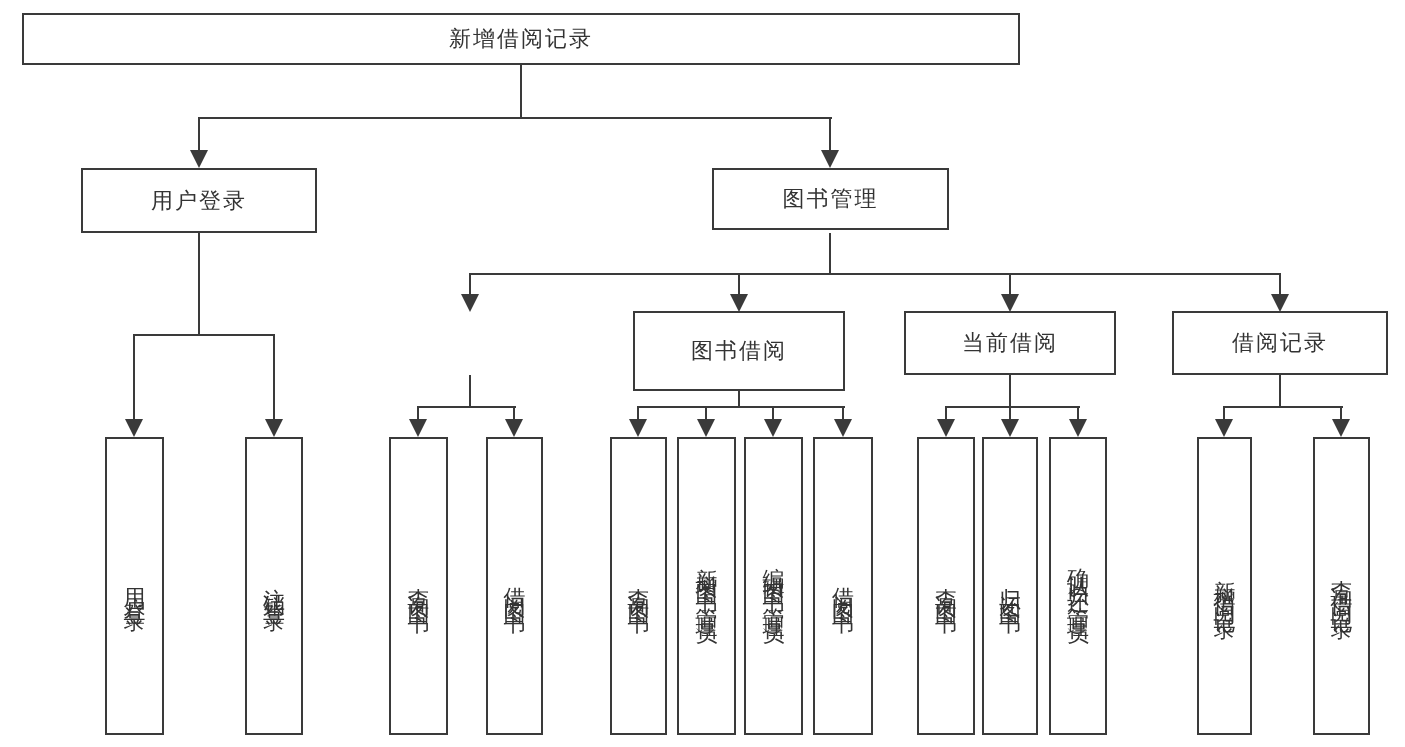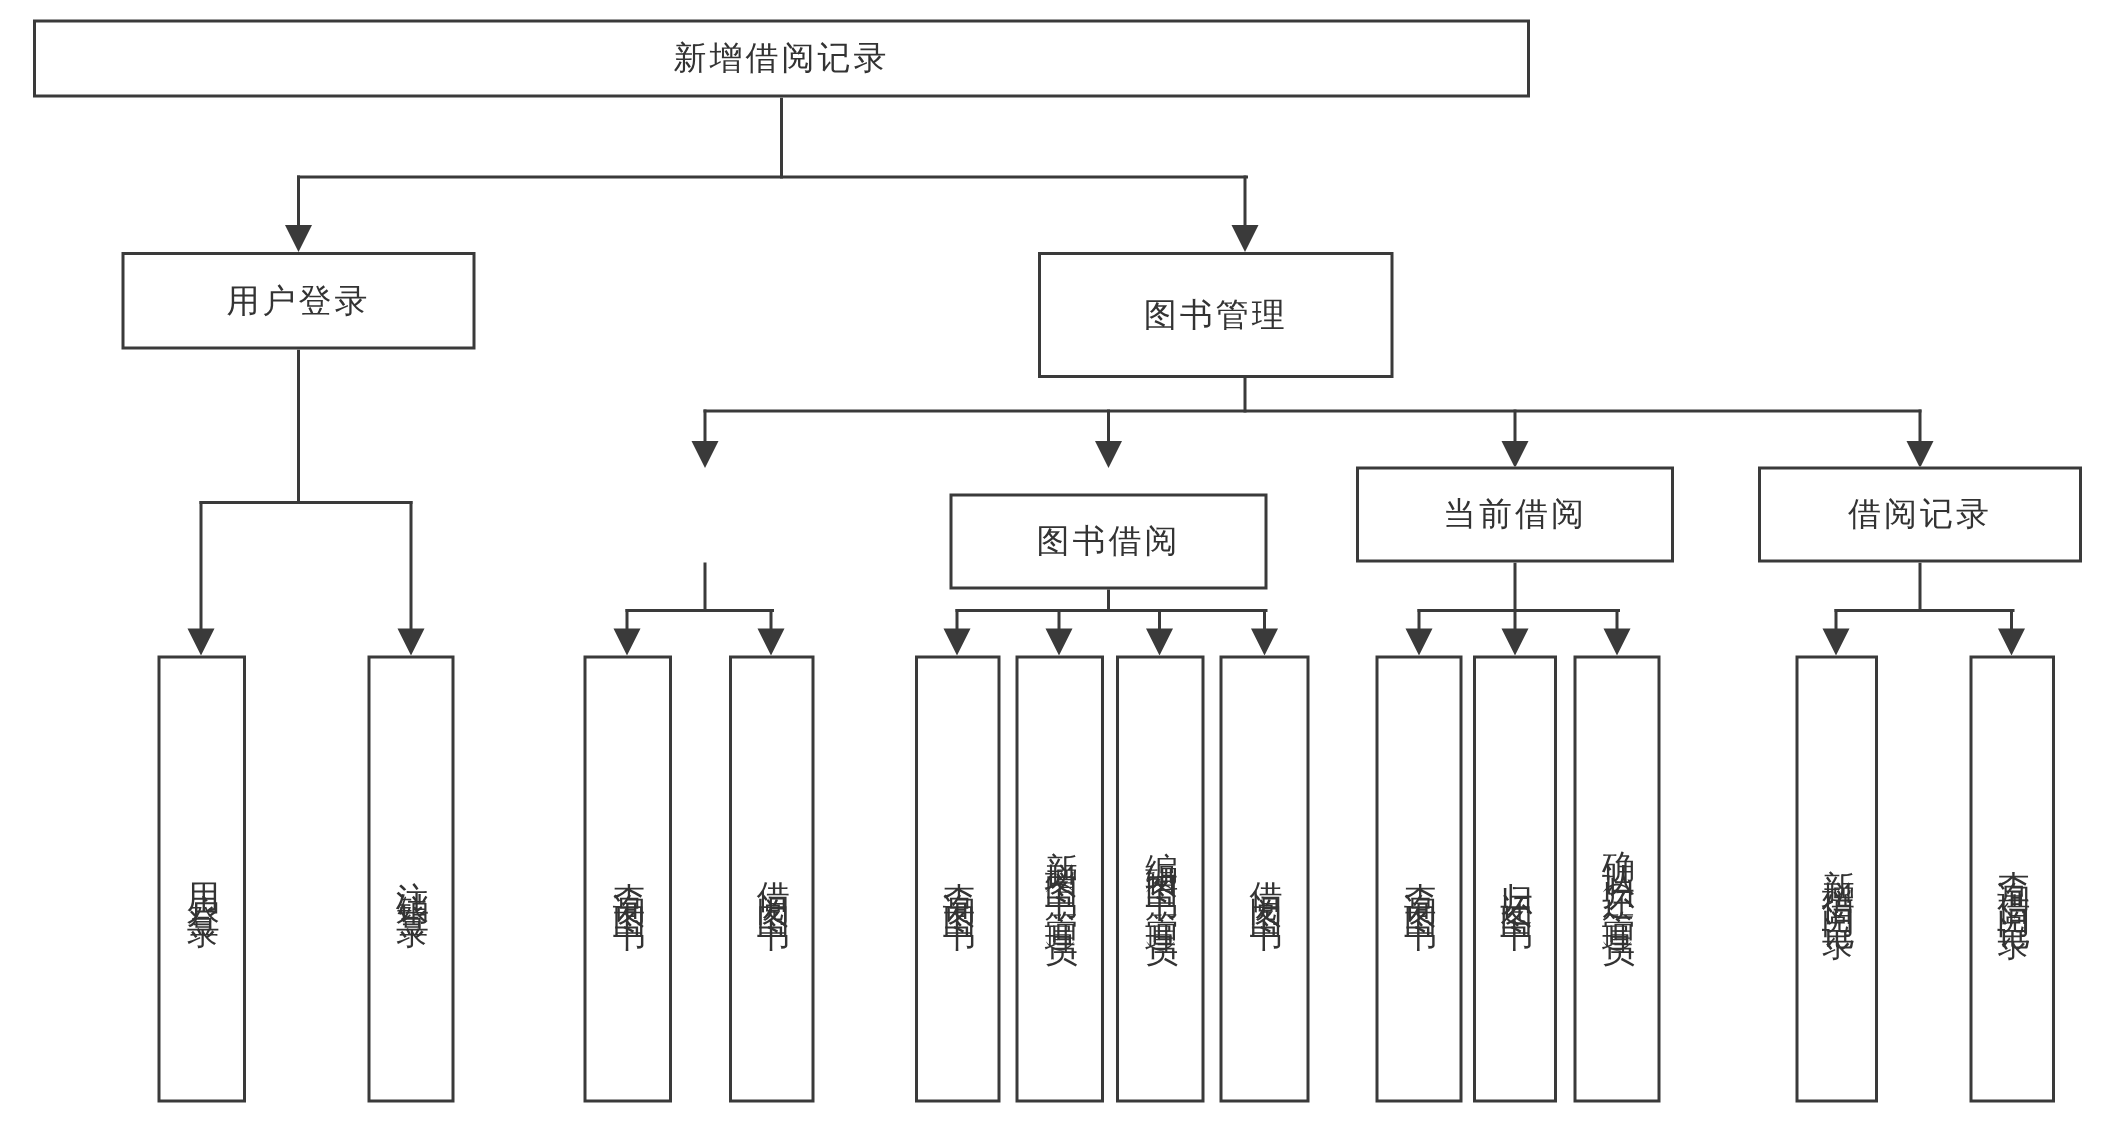--- a/index.html
+++ b/index.html
@@ -94,26 +94,26 @@
   <div class="arw" style="left:1332px;top:419px"></div>
 
   <div class="node" style="left:22px;top:13px;width:998px;height:52px">
     <span>新增借阅记录</span>
   </div>
 
   <div class="node" style="left:81px;top:168px;width:236px;height:65px">
     <span>用户登录</span>
   </div>
 
-  <div class="node" style="left:692px;top:168px;width:237px;height:84px">
+  <div class="node" style="left:712px;top:168px;width:237px;height:62px">
     <span>图书管理</span>
   </div>
 
 
-  <div class="node" style="left:633px;top:329px;width:212px;height:64px">
+  <div class="node" style="left:633px;top:311px;width:212px;height:80px">
     <span>图书借阅</span>
   </div>
 
   <div class="node" style="left:904px;top:311px;width:212px;height:64px">
     <span>当前借阅</span>
   </div>
 
   <div class="node" style="left:1172px;top:311px;width:216px;height:64px">
     <span>借阅记录</span>
   </div>

